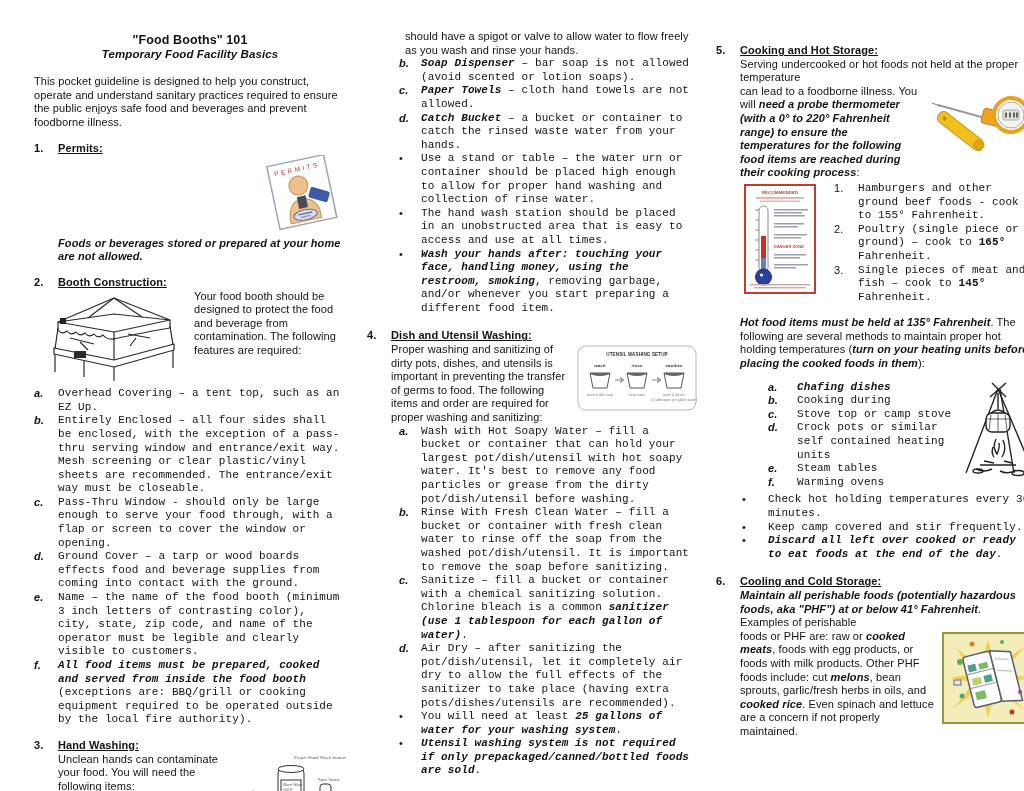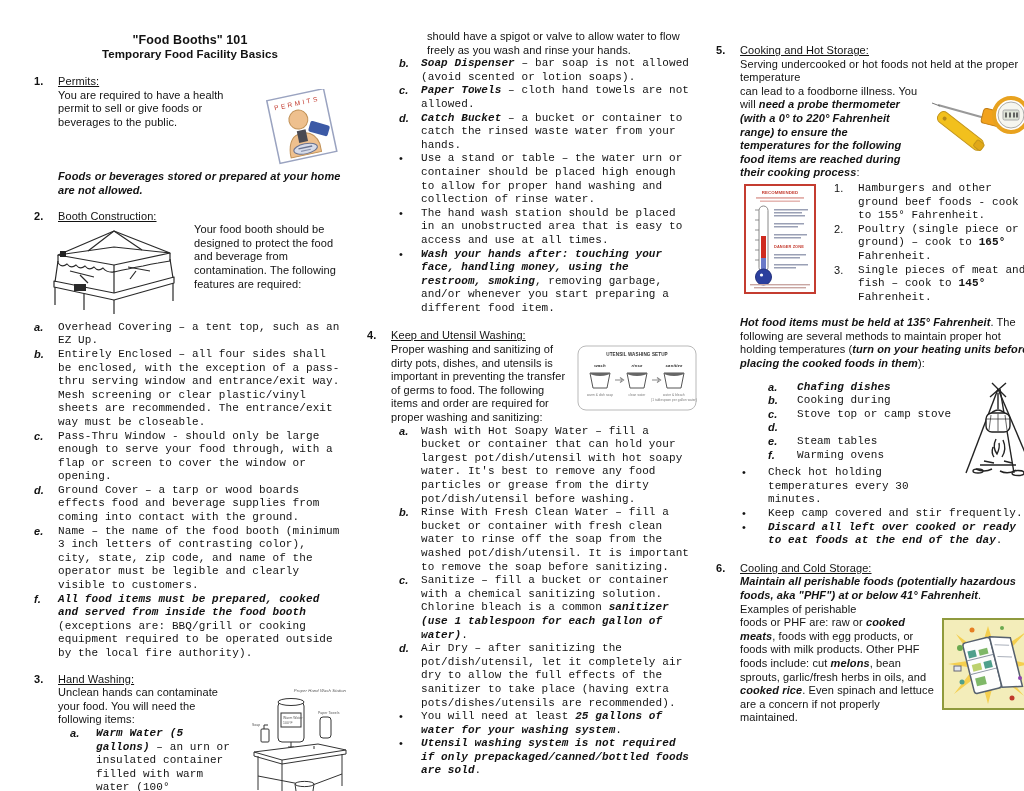--- a/index.html
+++ b/index.html
@@ -4,42 +4,42 @@
 <style>
   *{box-sizing:border-box;margin:0;padding:0;}
   html,body{background:#ffffff;}
   body{width:1024px;height:791px;font-family:"Liberation Sans","DejaVu Sans",sans-serif;color:#121212;overflow:hidden;}
   .page{display:flex;padding:30px 14px 8px 34px;gap:21px;}
   .col{flex:0 0 auto;font-size:11px;line-height:13.6px;letter-spacing:0.1px;}
   .col1{width:312px;}
   .col2{width:328px;}
   .col3{width:316px;}
   .title{font-size:12.5px;font-weight:bold;text-align:center;padding-top:4px;}
-  .subtitle{font-size:11.5px;text-align:center;margin-bottom:14px;}
+  .subtitle{font-size:11.5px;text-align:center;margin-bottom:14px;font-style:italic;}
   .intro{margin-left:22px;margin-bottom:6px;}
   .section{margin-top:12px;}
   .sec-row{display:flex;}
   .sec-num{flex:0 0 24px;font-weight:bold;}
-  .sec-head{font-weight:normal;text-decoration:underline;}
+  .sec-head{font-weight:bold;text-decoration:underline;}
   .sec-content{margin-left:24px;}
   .para{margin:0;}
   .bi,.seg-bi{font-weight:bold;font-style:italic;}
   .seg-b{font-weight:bold;}
   .warn{margin-top:26px;clear:right;}
   .item{display:flex;}
   .item .letter{flex:0 0 22px;font-weight:bold;font-style:italic;}
   .item .letter.plain{font-weight:normal;font-style:normal;}
   .item .itext{flex:1 1 auto;min-width:0;font-family:Liberation Mono, monospace;}
   .list-flush{clear:both;margin-top:6px;}
   .list-flush .item .letter{flex:0 0 24px;}
   .sub1{margin-left:12px;}
   .sub1 .letter{flex:0 0 26px;}
   .sub2{margin-left:32px;}
   .sub2 .letter{flex:0 0 22px;}
-  .cont{margin-left:60px;}
+  .cont{margin-left:38px;}
   .cook-list{margin-top:2px;}
   .cook-item .letter{flex:0 0 32px;font-weight:normal;font-style:normal;padding-left:8px;}
   .hot-para{clear:both;margin-top:12px;}
   .af-list{margin-left:28px;margin-top:10px;}
   .af-list .letter{flex:0 0 29px;}
   .b3{margin-left:2px;}
   .b3 .letter{flex:0 0 26px;}
   .bullets3{margin-top:4px;}
   .img{display:block;}
   .fr{float:right;}
@@ -56,20 +56,21 @@
   svg text{font-family:"Liberation Sans","DejaVu Sans",sans-serif;}
 </style>
 </head>
 <body>
 
 <div class="page">
 
   <section class="col col1">
     <h1 class="title">"Food Booths" 101</h1>
     <h2 class="subtitle">Temporary Food Facility Basics</h2>
+    <p class="intro para">This pocket guideline is designed to help you construct, operate and understand sanitary practices required to ensure the public enjoys safe food and beverages and prevent foodborne illness.</p>
 
     <div class="section">
       <div class="sec-row">
         <span class="sec-num">1.</span>
         <span class="sec-head">Permits:</span>
       </div>
       <div class="sec-content">
         <span class="img fr permit-img">
           <svg width="92" height="76" viewBox="0 0 92 76">
             <g transform="rotate(-12 46 38)">
@@ -80,21 +81,20 @@
               <rect x="40" y="41" width="9" height="12" fill="#4a4a52"></rect>
               <g transform="rotate(28 63 44)">
                   <rect x="52" y="38" width="20" height="11" rx="2" fill="#3c5aa6"></rect>
                 </g>
               <ellipse cx="45" cy="60" rx="12" ry="5" fill="#d7dcea" stroke="#6a7390"></ellipse>
               <rect x="38" y="58" width="14" height="1.4" fill="#6a7390"></rect>
               <rect x="40" y="61" width="10" height="1.2" fill="#8a93ae"></rect>
             </g>
           </svg>
         </span>
-        <p class="para"><span>You are required to have a health permit to sell or give foods or beverages to the public.</span></p>
         <p class="para warn bi">Foods or beverages stored or prepared at your home are not allowed.</p>
       </div>
     </div>
 
     <div class="section">
       <div class="sec-row">
         <span class="sec-num">2.</span>
         <span class="sec-head">Booth Construction:</span>
       </div>
       <div class="sec-content">
@@ -212,21 +212,21 @@
         <span class="itext"><span>The hand wash station should be placed in an unobstructed area that is easy to access and use at all times.</span></span>
       </div>
     <div class="item sub2">
         <span class="letter plain">•</span>
         <span class="itext"><span class="seg-bi">Wash your hands after: touching your face, handling money, using the restroom, smoking</span><span>, removing garbage, and/or whenever you start preparing a different food item.</span></span>
       </div>
 
     <div class="section" style="margin-top:14px;">
       <div class="sec-row">
         <span class="sec-num">4.</span>
-        <span class="sec-head">Keep and Utensil Washing:</span>
+        <span class="sec-head">Dish and Utensil Washing:</span>
       </div>
       <div class="sec-content">
         <span class="img fr uw-img">
           <svg width="120" height="66" viewBox="0 0 120 66">
             <rect x="1" y="1" width="118" height="64" rx="8" fill="#ffffff" stroke="#b9b9b9"></rect>
             <text x="60" y="11" font-size="4.6" font-weight="bold" fill="#333" text-anchor="middle">UTENSIL WASHING SETUP</text>
             <g font-size="4.4" font-style="italic" font-weight="bold" fill="#333" text-anchor="middle">
               <text x="23" y="22">wash</text>
               <text x="60" y="22">rinse</text>
               <text x="97" y="22">sanitize</text>
@@ -383,20 +383,21 @@
           <div class="item">
               <span class="letter">b.</span>
               <span class="itext"><span>Cooking during</span></span>
             </div>
           <div class="item">
               <span class="letter">c.</span>
               <span class="itext"><span>Stove top or camp stove</span></span>
             </div>
           <div class="item">
               <span class="letter">d.</span>
+              <span class="itext"><span>Crock pots or similar self contained heating units</span></span>
             </div>
           <div class="item">
               <span class="letter">e.</span>
               <span class="itext"><span>Steam tables</span></span>
             </div>
           <div class="item">
               <span class="letter">f.</span>
               <span class="itext"><span>Warming ovens</span></span>
             </div>
         </div>

